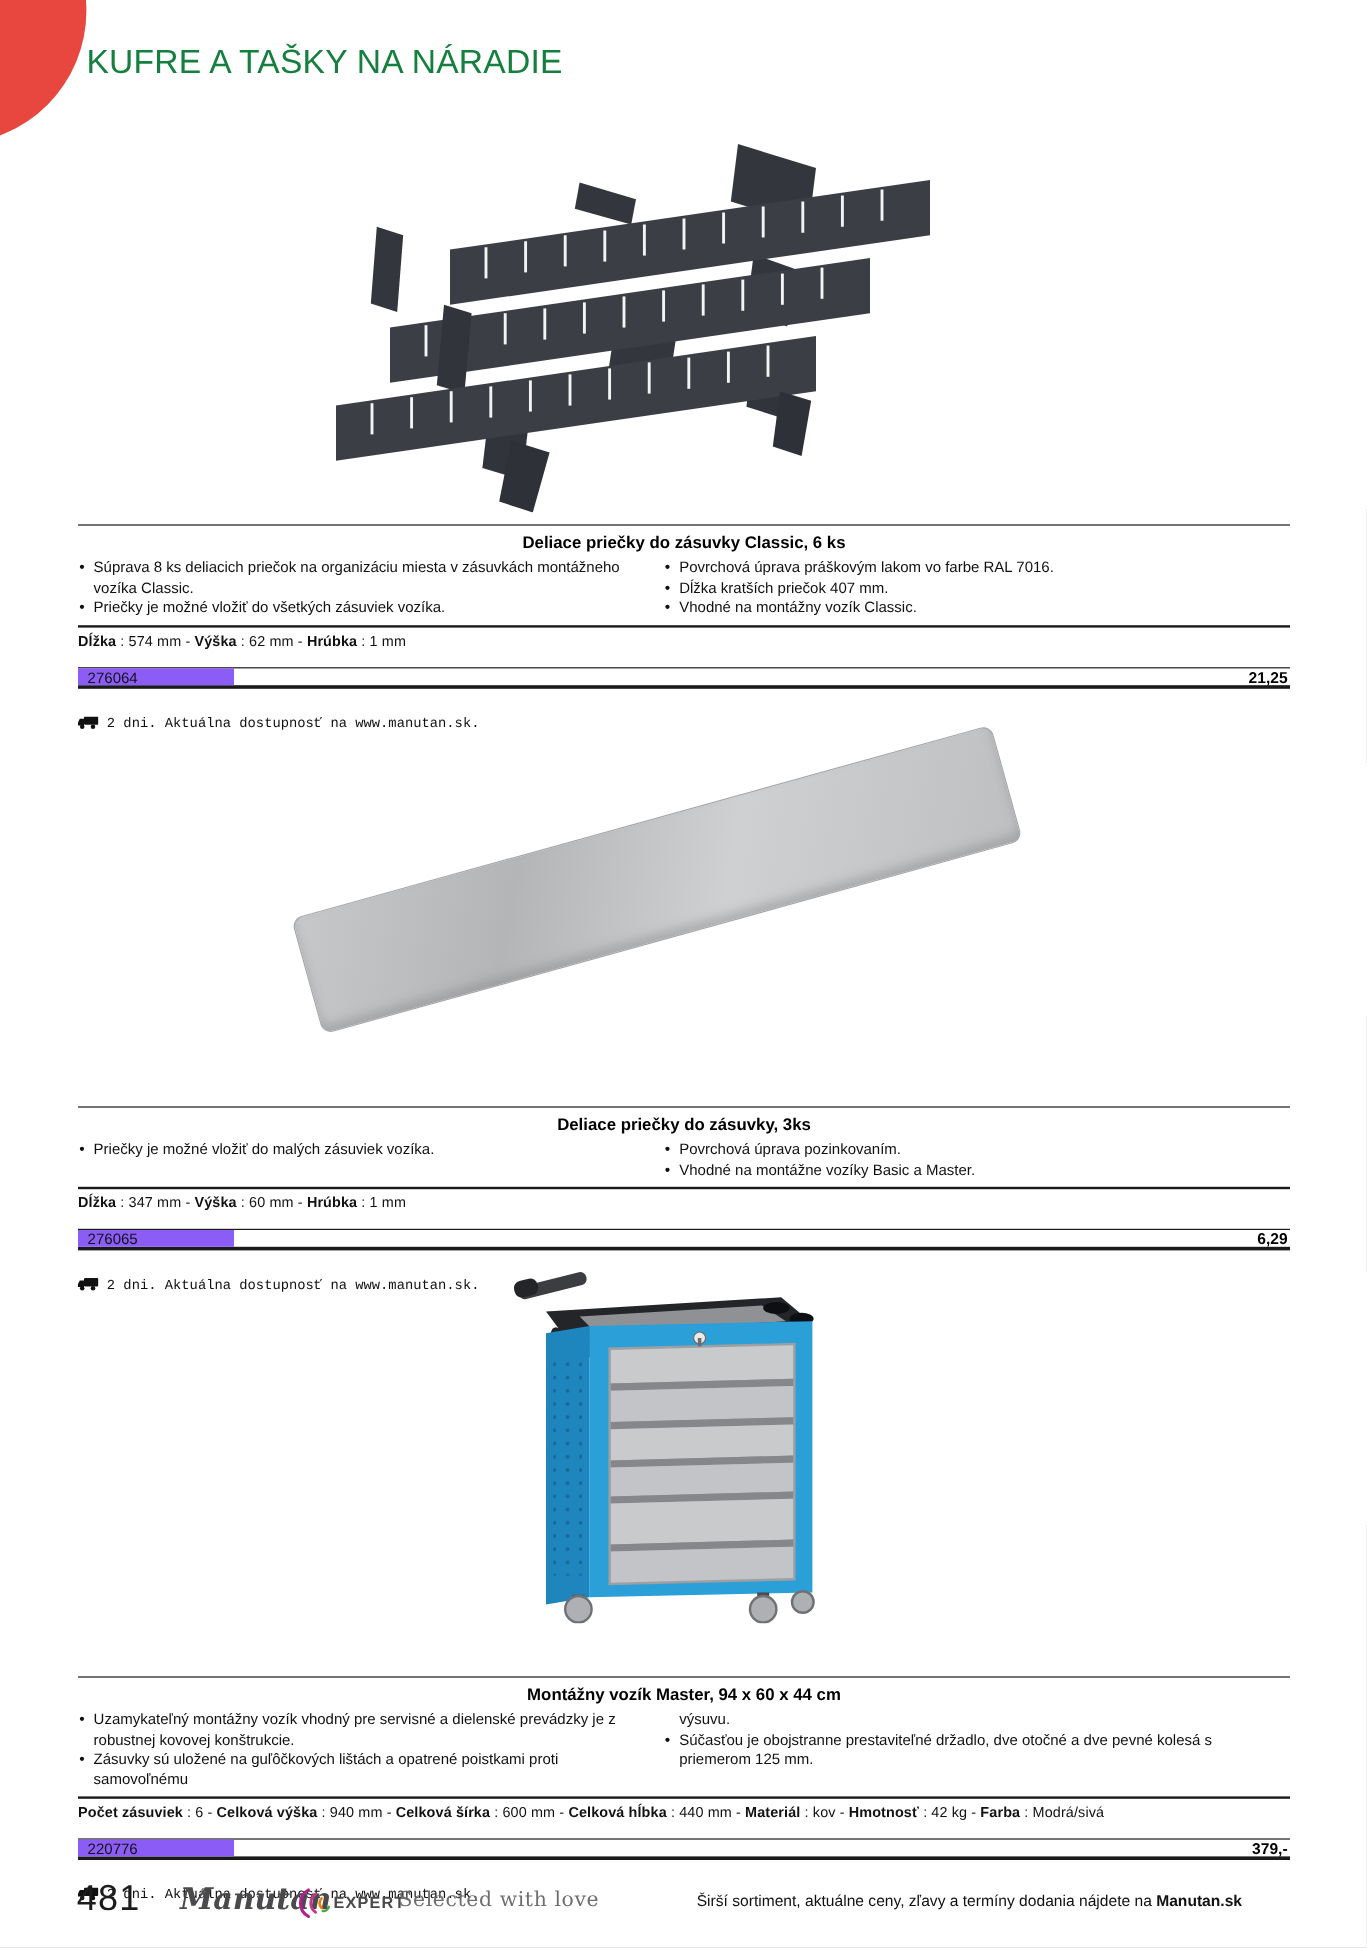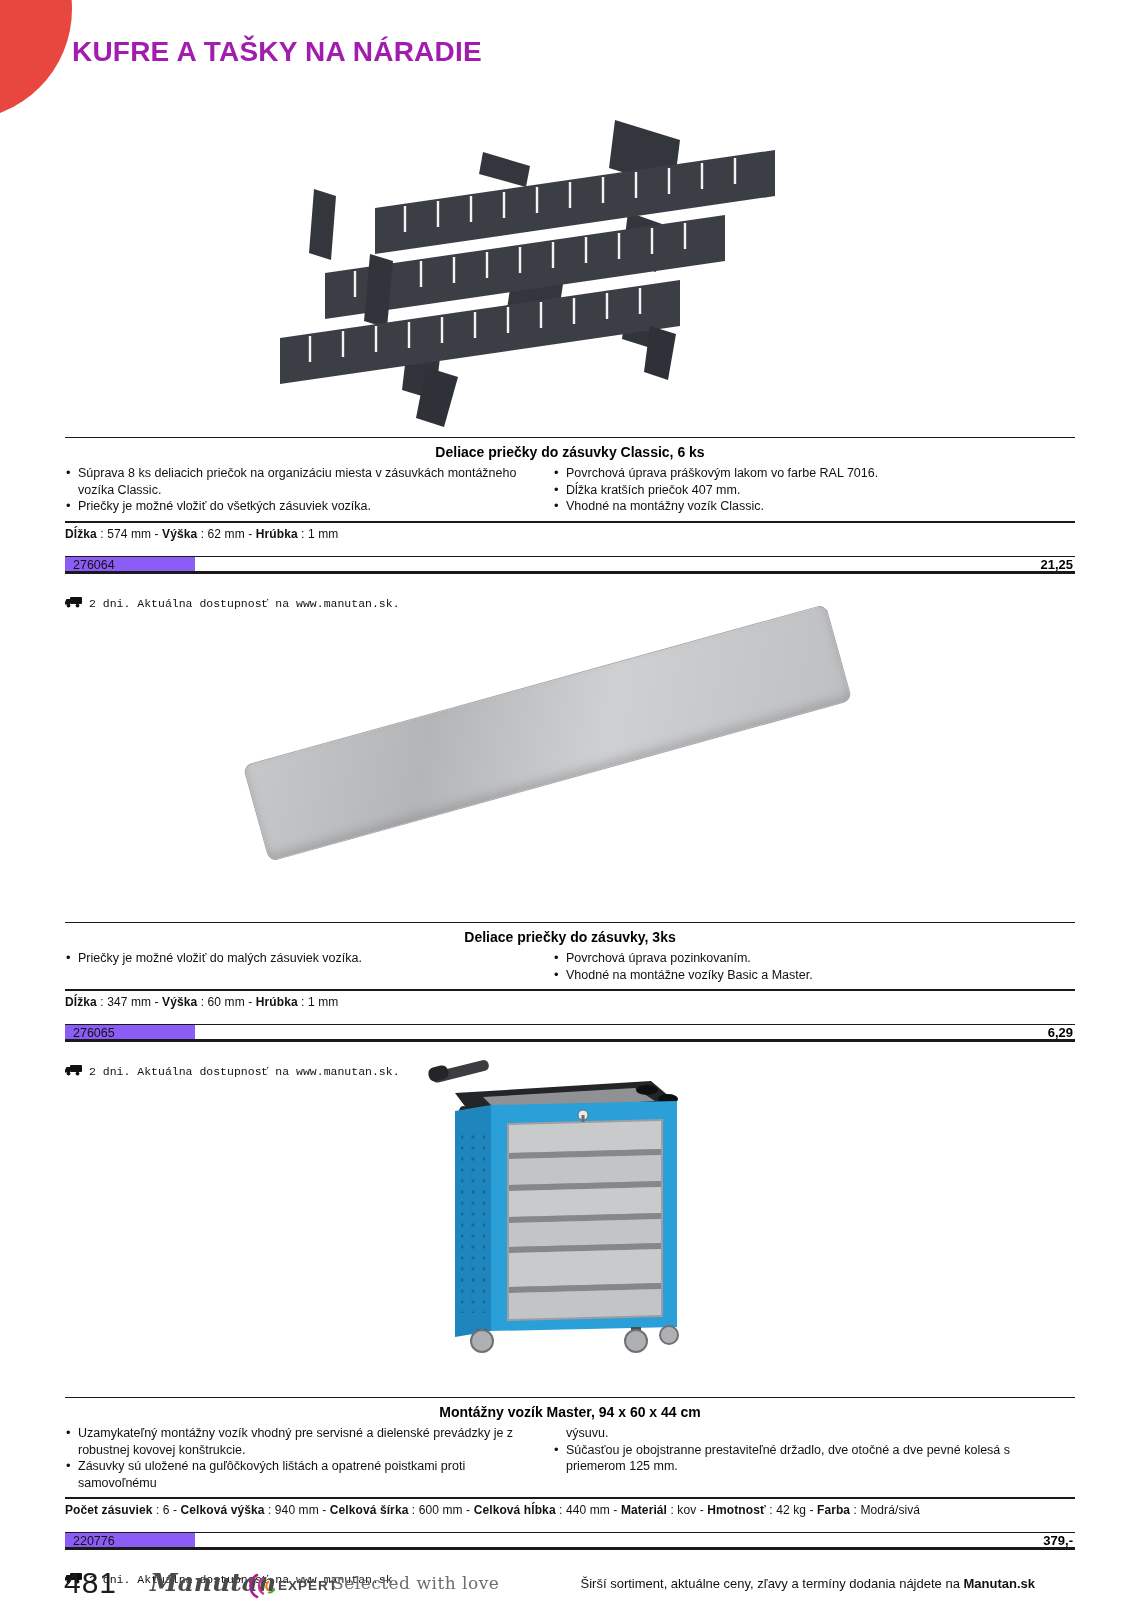--- a/index.html
+++ b/index.html
@@ -3,22 +3,22 @@
 <meta charset="utf-8">
 <style>
   * { margin:0; padding:0; box-sizing:border-box; }
   body { background:#9a9a9a; font-family:"Liberation Sans", sans-serif; }
   .page { position:relative; width:1139px; height:1623px; background:#ffffff; overflow:hidden;
           margin:0 auto; color:#1a1a1a; }
 
   .red-circle { position:absolute; left:-150px; top:-102px; width:222px; height:222px;
                 border-radius:50%; background:#e84740; }
 
-  .page-title { position:absolute; left:72px; top:36px; font-size:28px; font-weight:bold;
-                color:#a21caf; letter-spacing:0.2px; }
+  .page-title { position:absolute; left:72px; top:36px; font-size:28px; font-weight:normal;
+                color:#15803d; letter-spacing:0.2px; }
 
   .section { position:absolute; left:65px; width:1010px; border-top:1.5px solid #1a1a1a; }
   .product-title { font-size:14px; font-weight:bold; color:#000; padding-top:3px; line-height:22px;text-align:center; }
 
   .bullets { display:flex; gap:18px; margin-top:2px; }
   .bullets ul { list-style:none; flex:0 0 auto; }
   .bullets ul.col-left  { width:470px; }
   .bullets ul.col-right { width:505px; }
   .bullets li { position:relative; padding-left:13px; font-size:12.5px; line-height:16.5px; color:#111; }
   .bullets li::before { content:"\2022"; position:absolute; left:1px; top:0; font-size:13px; }

